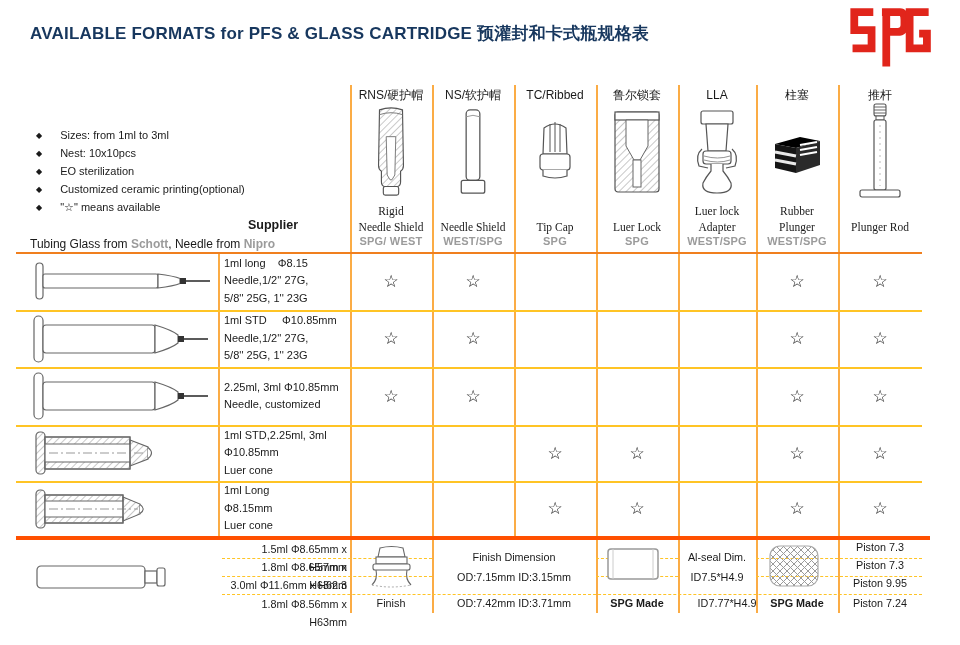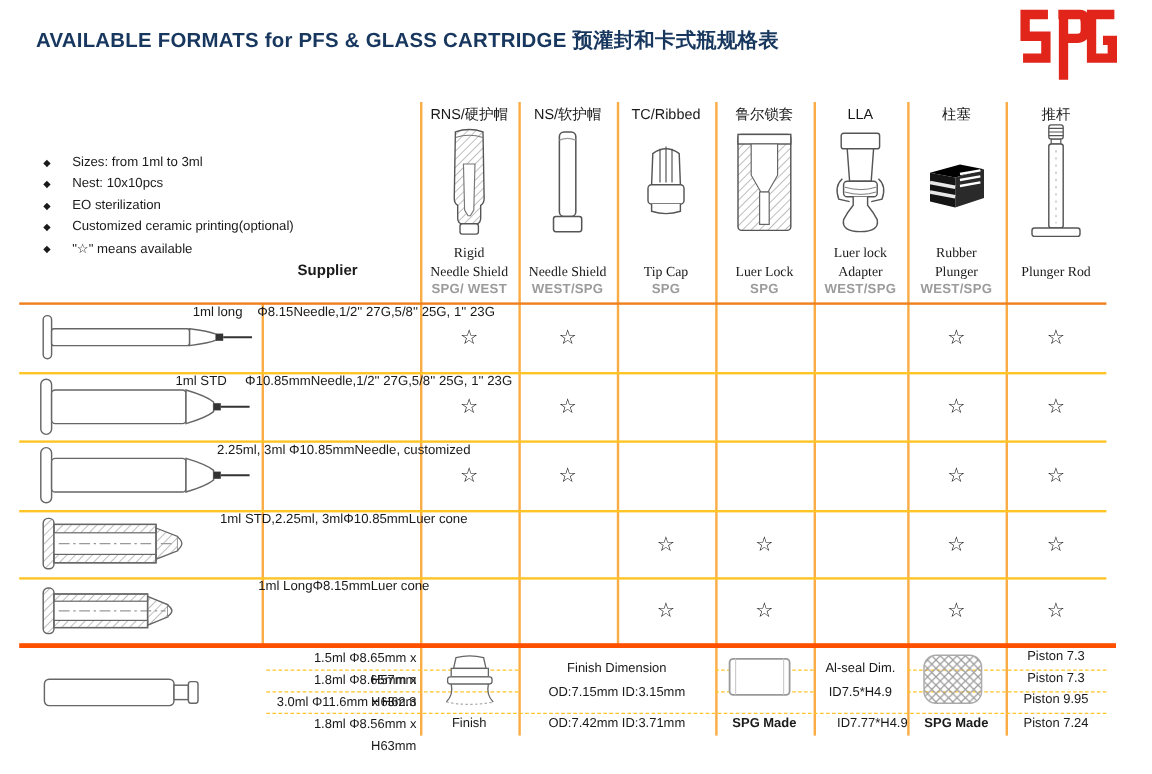--- a/index.html
+++ b/index.html
@@ -27,21 +27,21 @@
   .hdr-grid{position:absolute;left:350px;top:86px;width:572px;height:167px;display:grid;
             grid-template-columns:82px 82px 82px 82px 78px 82px 84px;}
   .hcell{display:flex;flex-direction:column;align-items:center;}
   .hlabel{font-size:12px;height:18px;line-height:18px;white-space:nowrap;}
   .hicon{height:95px;display:flex;align-items:center;justify-content:center;}
   .hnames{height:36px;display:flex;flex-direction:column;justify-content:flex-end;align-items:center;
           font-family:"Liberation Serif",serif;font-size:11.5px;line-height:16px;white-space:nowrap;}
   .hsupp{height:16px;font-size:11px;color:#9B9B9B;font-weight:bold;letter-spacing:.2px;}
   
   .rowimg{position:absolute;left:22px;}
-  .spec-block{position:absolute;left:224px;width:125px;display:flex;flex-direction:row;
+  .spec-block{position:absolute;left:224px;width:125px;display:flex;flex-direction:column;
               justify-content:center;font-size:11px;line-height:17.5px;white-space:pre;}
   .star-grid{position:absolute;left:350px;width:572px;display:grid;
              grid-template-columns:82px 82px 82px 82px 78px 82px 84px;align-items:center;justify-items:center;}
   .star{font-size:17px;color:#111;}
   
   .bsize{position:absolute;left:222px;width:125px;height:18px;line-height:18px;text-align:right;font-size:10.8px;}
   .bcell{position:absolute;font-size:10.8px;text-align:center;}
   .bold{font-weight:bold;}
   svg{display:block;}
 </style>
@@ -113,20 +113,23 @@
   </div>
   <div class="bullet" style="top:180px">
     <span class="bdia">◆</span>
     <span>Customized ceramic printing(optional)</span>
   </div>
   <div class="bullet" style="top:198px">
     <span class="bdia">◆</span>
     <span>"☆" means available</span>
   </div>
   <div class="supplier-label">Supplier</div>
+  <div class="supplier-note">
+    <span>Tubing Glass from </span><span class="muted">Schott</span><span>, Needle from </span><span class="muted">Nipro</span>
+  </div>
 
   <div class="hdr-grid">
     <div class="hcell">
       <div class="hlabel">RNS/硬护帽</div>
       <div class="hicon">
         <svg width="40" height="92" viewBox="0 0 40 96">
           <path d="M8,4 Q20,0 32,4 L33,62 Q33,66 30,68 L30,79 Q30,83 27,84 L13,84 Q10,83 10,79 L10,68 Q7,66 7,62 Z" fill="url(#hatch)" stroke="#555" stroke-width="1.2"></path>
           <path d="M8,9 Q20,5 32,9" fill="none" stroke="#777" stroke-width="1"></path>
           <path d="M15,32 L25,32 L24,72 L21,77 L19,77 L16,72 Z" fill="#fff" stroke="#777" stroke-width="1"></path>
           <rect x="12" y="84" width="16" height="9" rx="2" fill="#fff" stroke="#555" stroke-width="1.2"></rect>

